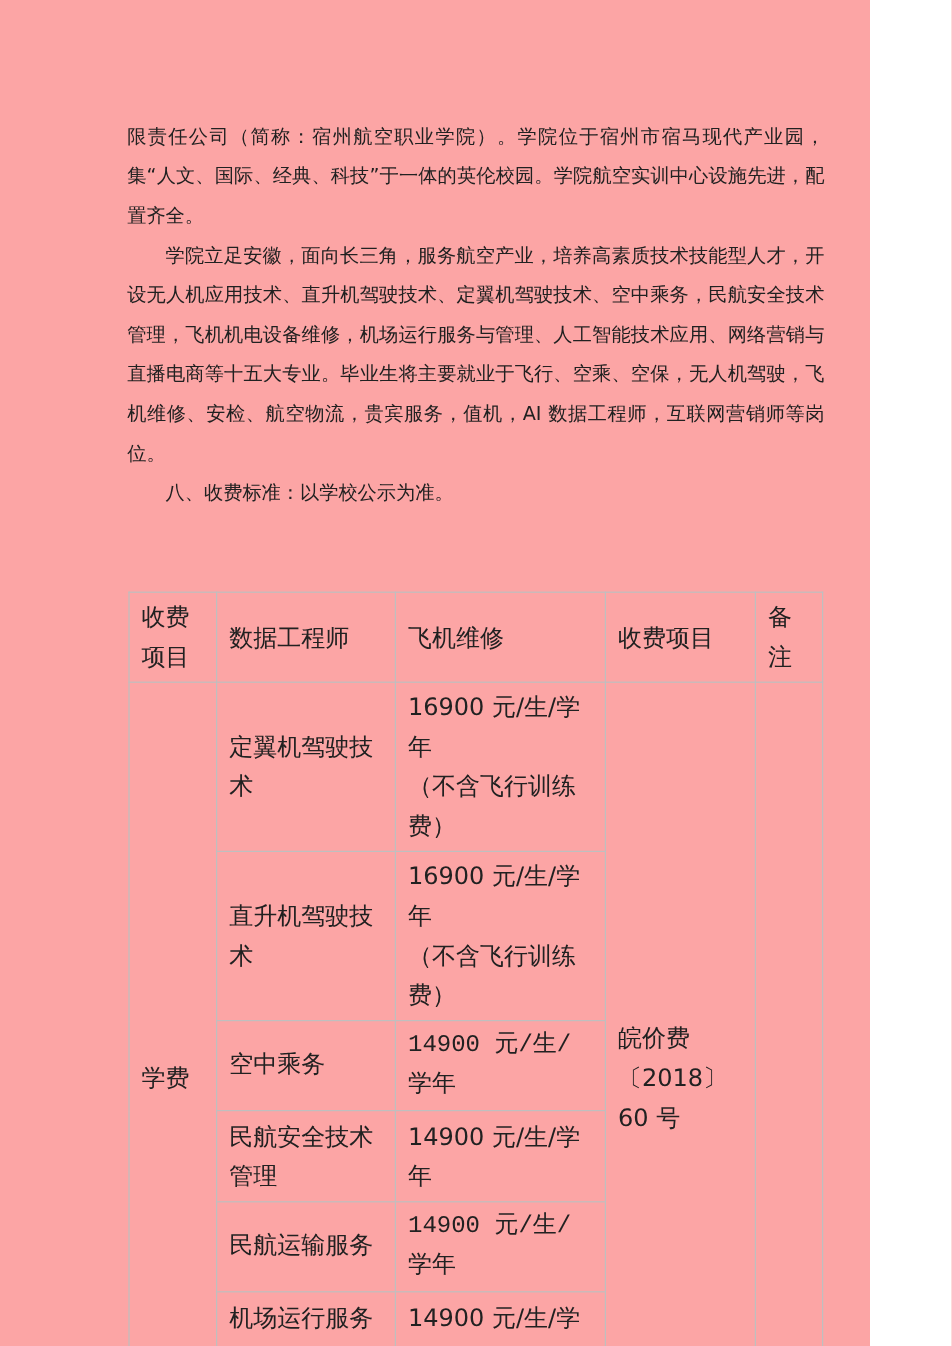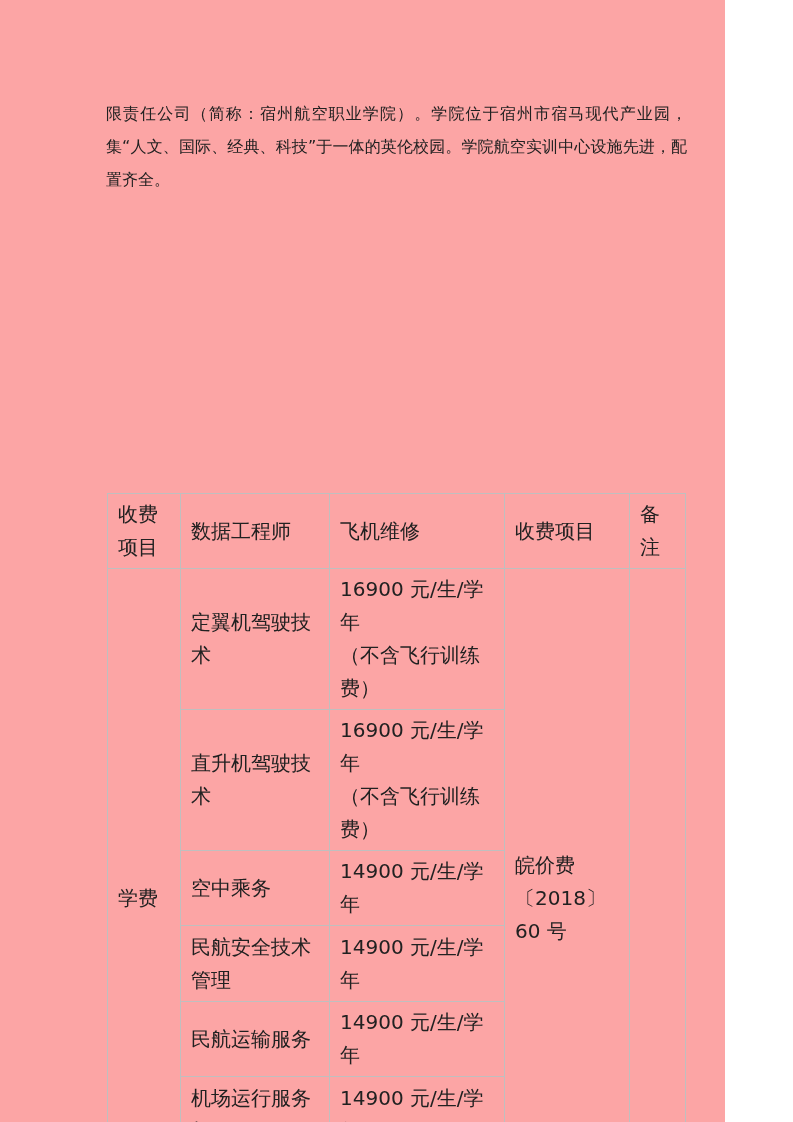--- a/index.html
+++ b/index.html
@@ -45,30 +45,32 @@
     border: 1px solid #bfbfbf;
     font-weight: normal;
     text-align: left;
     vertical-align: middle;
     padding: 4px 10px;
     line-height: 33px;
     overflow: hidden;
   }
   tr.h-header { height: 70px; }
   tr.h-tall   { height: 76px; }
-  tr.h-short  { height: 48px; }
+  tr.h-short  { height: 48px; font-family: Liberation Mono, monospace; }
   .fee-line, .fee-note { line-height: 33px; }
 </style>
 </head>
 <body>
 
 <div class="page">
   <div class="content">
 
     <p class="para">限责任公司（简称：宿州航空职业学院）。学院位于宿州市宿马现代产业园，集“人文、国际、经典、科技”于一体的英伦校园。学院航空实训中心设施先进，配置齐全。</p>
+    <p class="para indent">学院立足安徽，面向长三角，服务航空产业，培养高素质技术技能型人才，开设无人机应用技术、直升机驾驶技术、定翼机驾驶技术、空中乘务，民航安全技术管理，飞机机电设备维修，机场运行服务与管理、人工智能技术应用、网络营销与直播电商等十五大专业。毕业生将主要就业于飞行、空乘、空保，无人机驾驶，飞机维修、安检、航空物流，贵宾服务，值机，AI 数据工程师，互联网营销师等岗位。</p>
+    <p class="para indent">八、收费标准：以学校公示为准。</p>
 
   </div>
 
   <table class="fee-table">
     <colgroup>
       <col style="width:73px">
       <col style="width:149px">
       <col style="width:175px">
       <col style="width:125px">
       <col style="width:56px">

